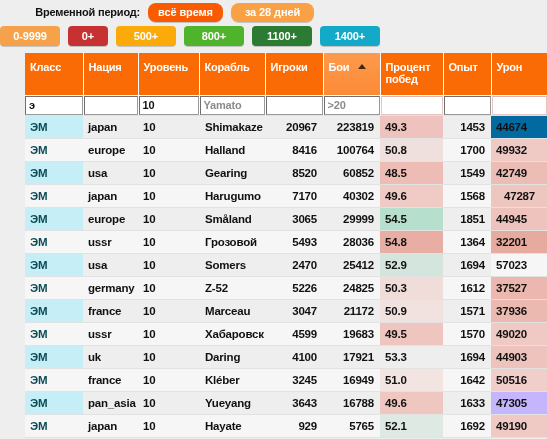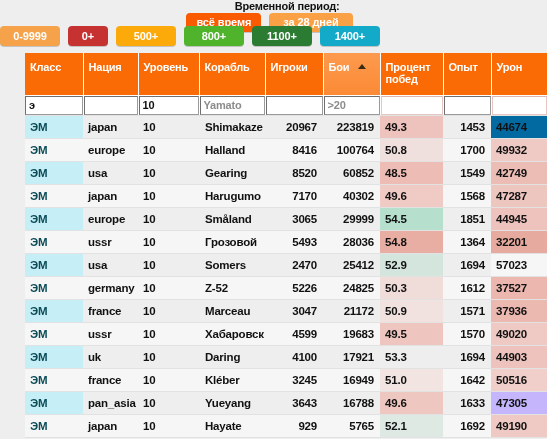--- a/index.html
+++ b/index.html
@@ -7,35 +7,35 @@
     width:547px;height:439px;overflow:hidden;
     background:#eeeeee;
     font-family:"Liberation Sans",sans-serif;
     -webkit-font-smoothing:none;
   }
   .page{position:relative;width:547px;height:439px;}
 
   
   .filterbar{padding:0;}
   .frow{display:flex;align-items:center;height:24px;}
-  .frow.r1{padding-left:0;flex-direction:column;}
+  .frow.r1{padding-left:0;}
   .flabel{
     font-size:11px;font-weight:bold;color:#111;
     text-align:right;width:140px;padding-right:8px;
     letter-spacing:-0.2px;white-space:nowrap;
   }
   .btn{
     display:inline-flex;align-items:center;justify-content:center;
     height:19px;border-radius:4px;color:#fff;font-weight:bold;
     font-size:11px;margin-right:8px;padding:0 10px;white-space:nowrap;
     border:0;cursor:pointer;line-height:1;
     box-shadow:0 1px 0 rgba(0,0,0,0.18);
     letter-spacing:-0.1px;
   }
-  .btn.wide{min-width:74px;}
+  .btn.wide{min-width:74px;border-radius:8px;}
 
   .frow.r2 .btn{height:20px;}
 
   
   .tablewrap{position:absolute;left:25px;top:53px;width:522px;}
   table{border-collapse:collapse;table-layout:fixed;width:522px;}
 
   thead th{
     background:#fa6a05;color:#ffffff;
     font-size:11px;font-weight:bold;text-align:left;
@@ -191,21 +191,21 @@
           </tr>
           <tr class="alt">
             <td class="c-class">ЭМ</td>
             <td class="">japan</td>
             <td class="">10</td>
             <td class="c-ship">Harugumo</td>
             <td class="num">7170</td>
             <td class="num">40302</td>
             <td class="" style="background: rgb(240, 202, 196);">49.6</td>
             <td class="num">1568</td>
-            <td class="" style="background: rgb(238, 198, 192);">47287</td>
+            <td class="" style="background: rgb(238, 198, 192); text-align: center;">47287</td>
           </tr>
           <tr>
             <td class="c-class">ЭМ</td>
             <td class="">europe</td>
             <td class="">10</td>
             <td class="c-ship">Småland</td>
             <td class="num">3065</td>
             <td class="num">29999</td>
             <td class="" style="background: rgb(182, 223, 205);">54.5</td>
             <td class="num">1851</td>

